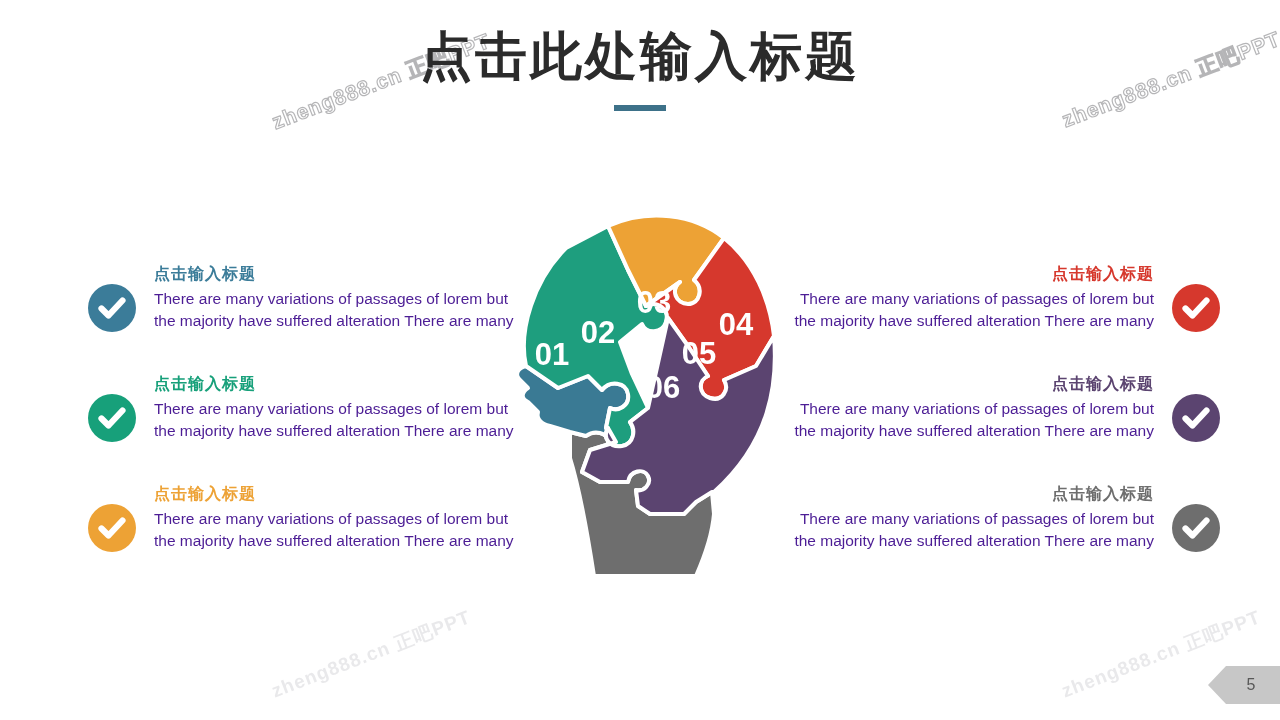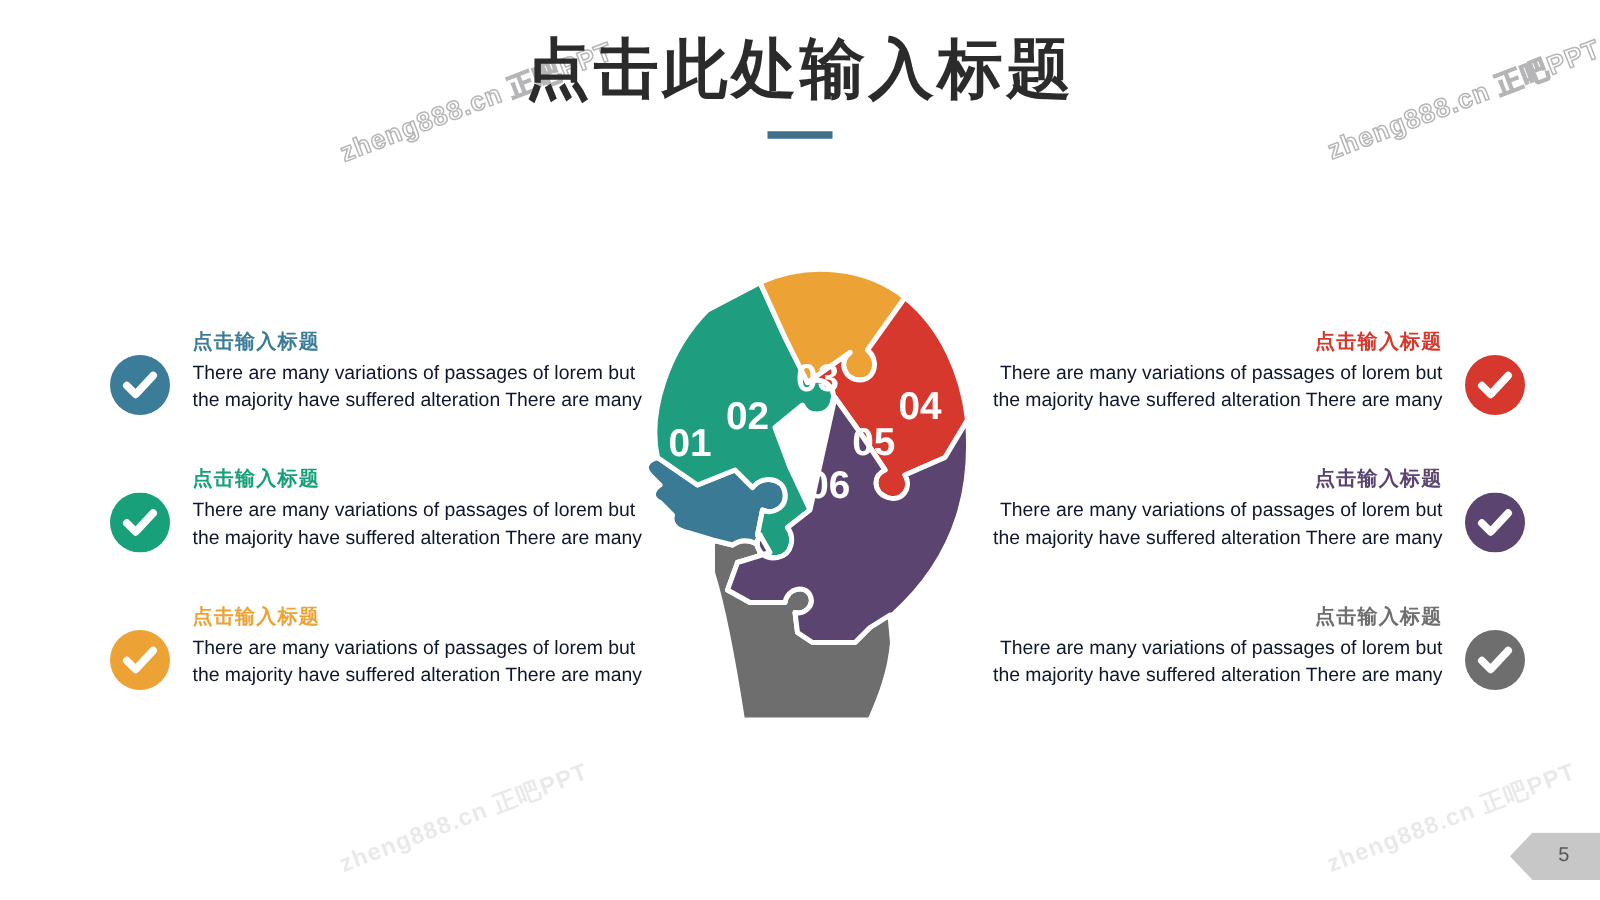--- a/index.html
+++ b/index.html
@@ -98,21 +98,21 @@
 
   .item-heading {
     font-size: 16px;
     font-weight: 700;
     line-height: 1.35;
     margin: 0 0 3px 0;
     letter-spacing: 1px;
   }
   .item-body {
     font-size: 15.5px;
-    color: #0f172a;
+    color: #4c1d95;
     line-height: 1.42;
     margin: 0;
     font-weight: 400;
   }
 
   
   .head-stage {
     position: absolute;
     left: 498px;
     top: 214px;

